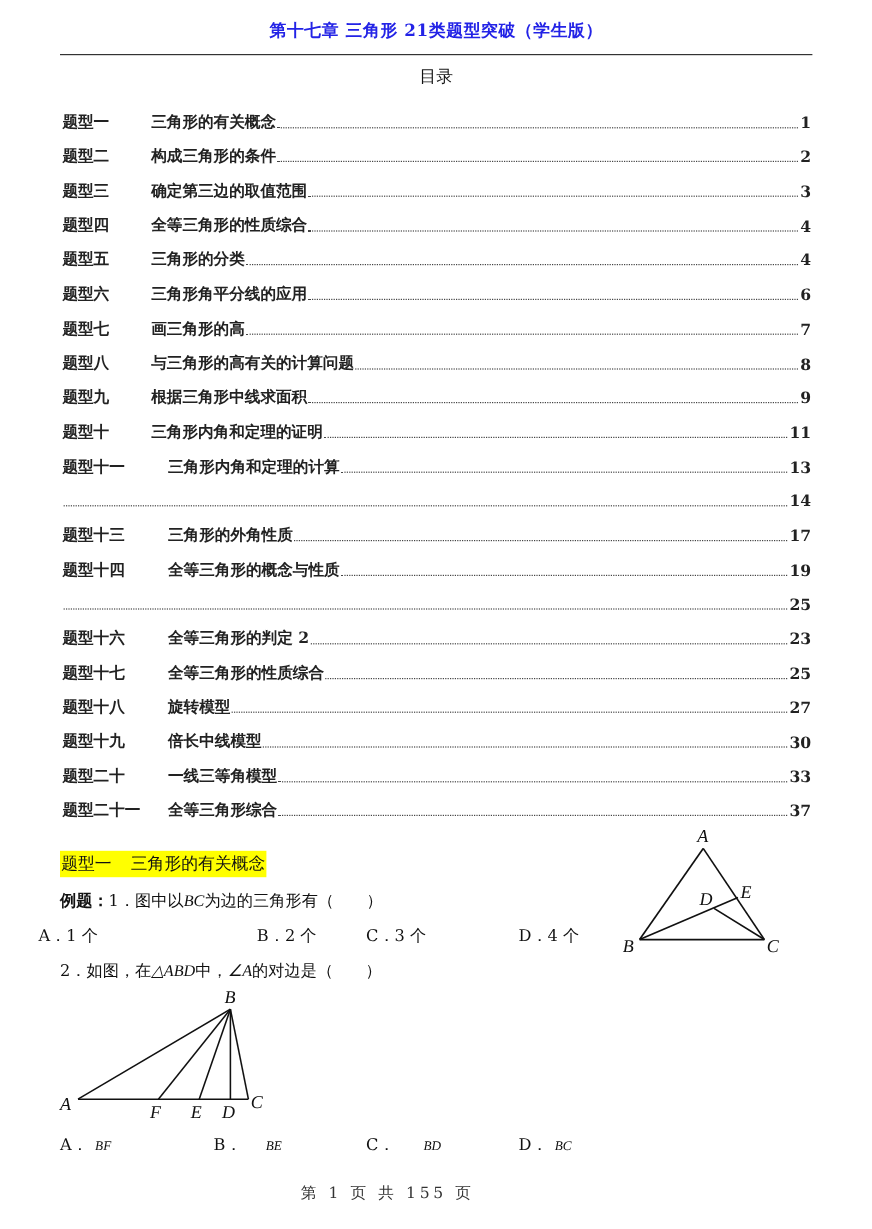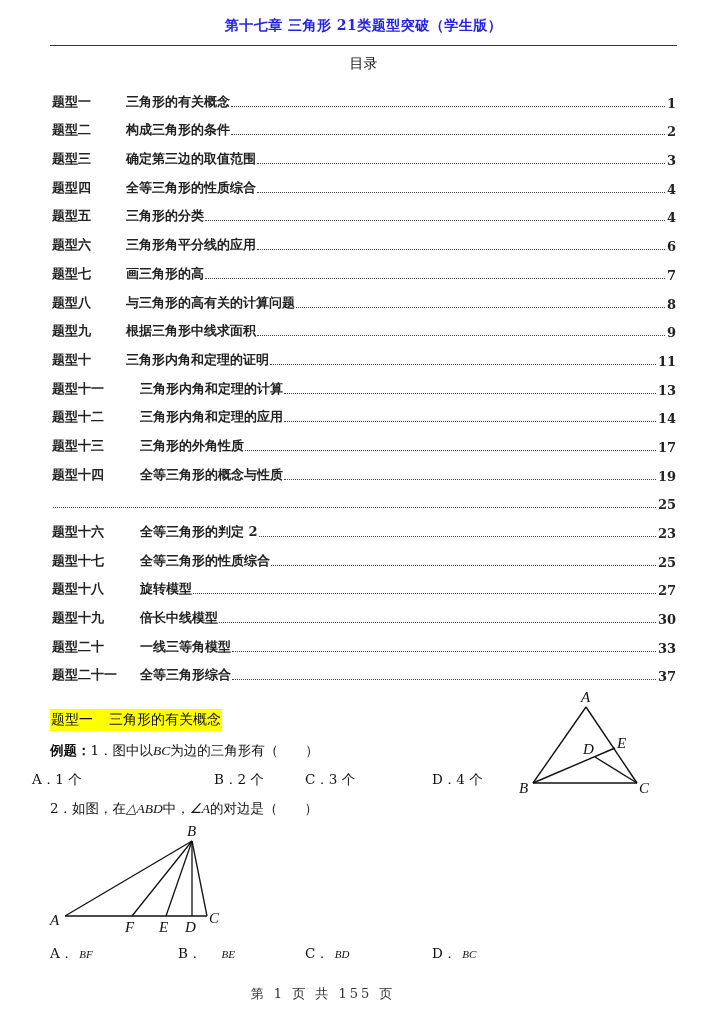--- a/index.html
+++ b/index.html
@@ -89,21 +89,20 @@
       <span class="toc-label"><span class="toc-code" style="min-width:60px">题型十</span><span class="toc-title">三角形内角和定理的证明</span></span>
       <span class="toc-dots"></span>
       <span class="toc-page">11</span>
     </div>
     <div class="toc-row">
       <span class="toc-label"><span class="toc-code" style="min-width:74px">题型十一</span><span class="toc-title">三角形内角和定理的计算</span></span>
       <span class="toc-dots"></span>
       <span class="toc-page">13</span>
     </div>
     <div class="toc-row">
-      <span class="toc-label"><span class="toc-code" style="min-width:74px">题型十二</span><span class="toc-title">三角形内角和定理的应用</span></span>
       <span class="toc-dots"></span>
       <span class="toc-page">14</span>
     </div>
     <div class="toc-row">
       <span class="toc-label"><span class="toc-code" style="min-width:74px">题型十三</span><span class="toc-title">三角形的外角性质</span></span>
       <span class="toc-dots"></span>
       <span class="toc-page">17</span>
     </div>
     <div class="toc-row">
       <span class="toc-label"><span class="toc-code" style="min-width:74px">题型十四</span><span class="toc-title">全等三角形的概念与性质</span></span>
@@ -189,16 +188,16 @@
   <text x="187" y="836">B</text>
   <text x="50" y="925">A</text>
   <text x="125" y="932">F</text>
   <text x="159" y="932">E</text>
   <text x="185" y="932">D</text>
   <text x="209" y="923">C</text>
 </svg>
 
 <div class="opt" style="top:945px; left:50px;"><span>A．</span><span class="small-ital" style="margin-left:6px;">BF</span></div>
 <div class="opt" style="top:945px; left:178px;"><span>B．</span><span class="small-ital" style="margin-left:20px;">BE</span></div>
-<div class="opt" style="top:945px; left:305px;"><span>C．</span><span class="small-ital" style="margin-left:6px;">BD</span></div>
+<div class="opt" style="top:945px; left:305px;"><span>C．</span><span class="small-ital" style="margin-left:24px;">BD</span></div>
 <div class="opt" style="top:945px; left:432px;"><span>D．</span><span class="small-ital" style="margin-left:6px;">BC</span></div>
 
 <div class="footer">第 1 页 共 155 页</div>
 
 </body></html>

